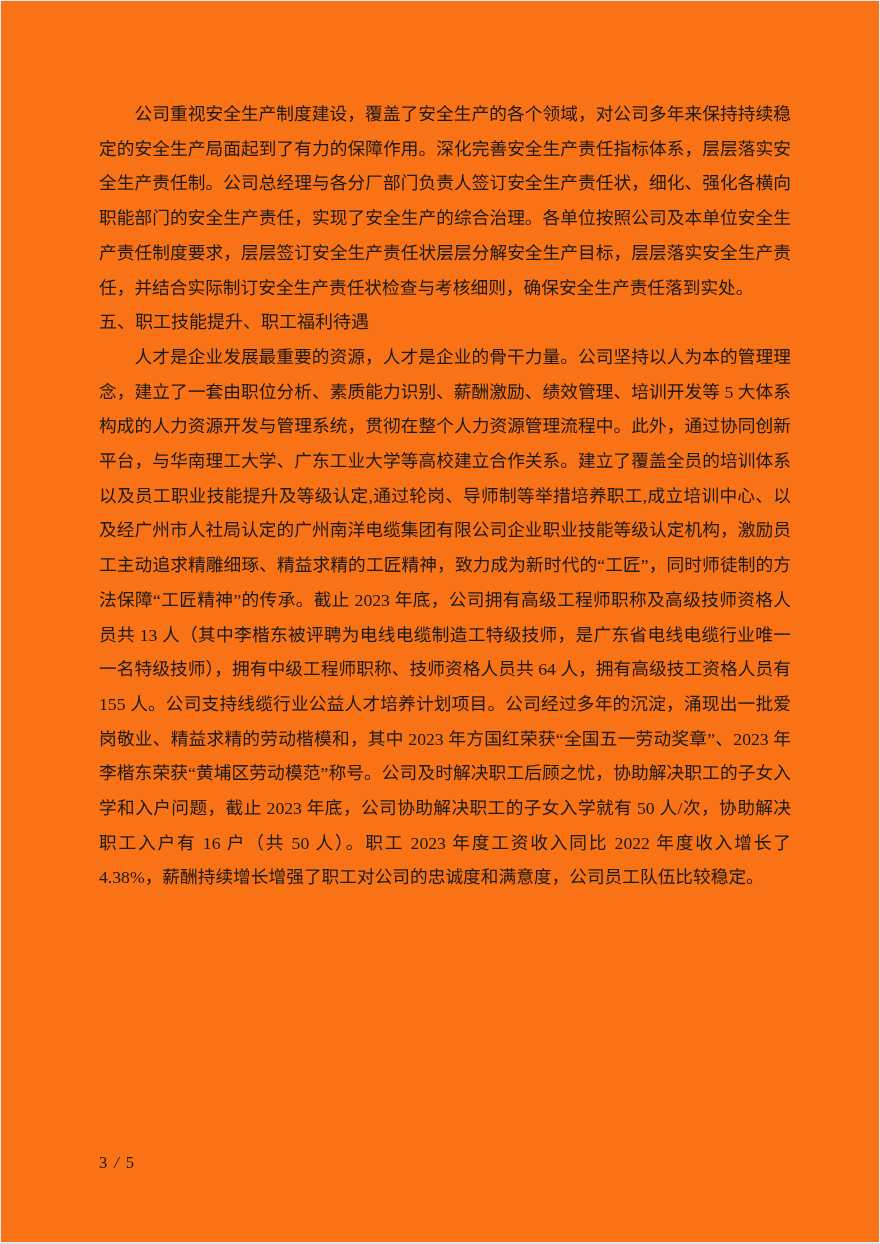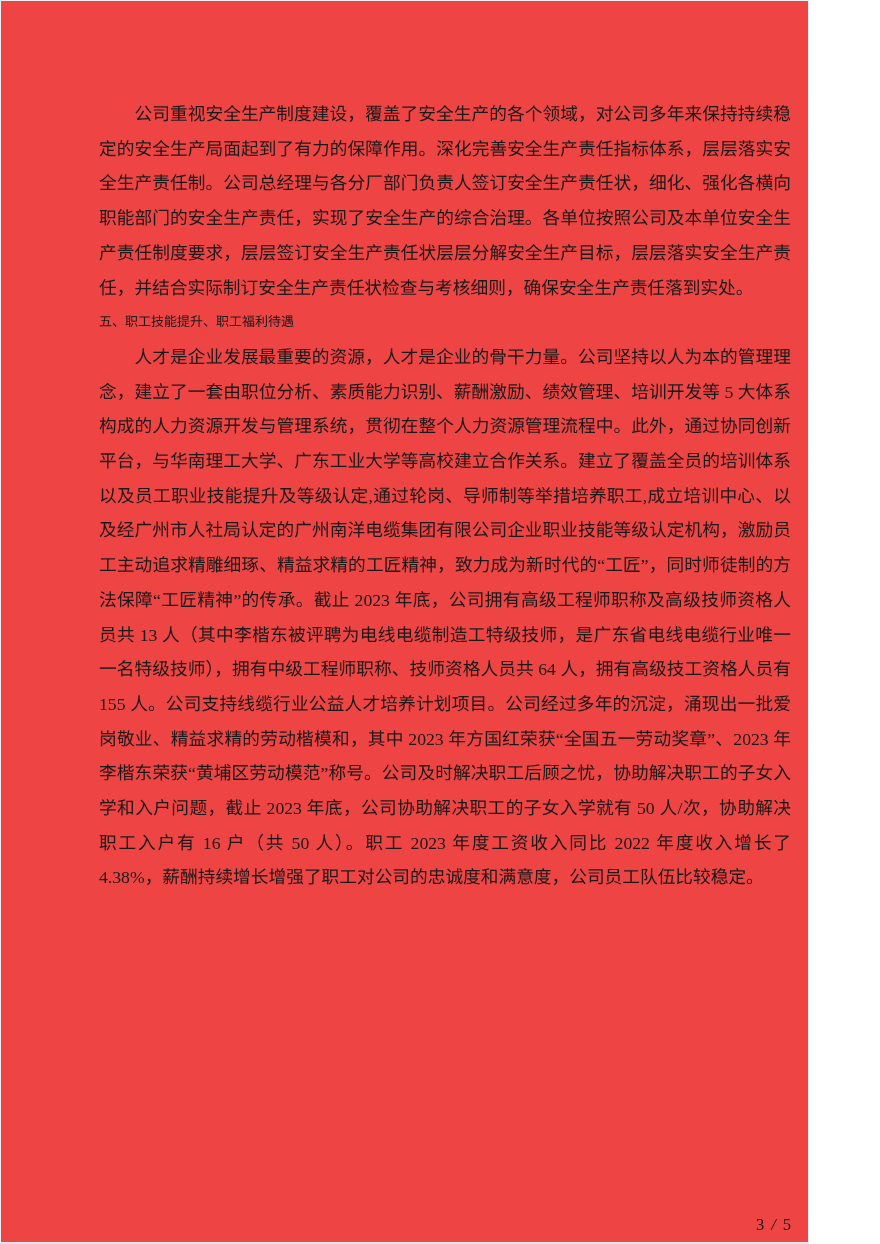--- a/index.html
+++ b/index.html
@@ -2,23 +2,23 @@
 <html lang="zh-CN"><head>
 <meta charset="utf-8">
 <style>
   html, body {
     margin: 0;
     padding: 0;
     background: #ffffff;
   }
   .page {
     position: relative;
-    width: 809px;
+    width: 880px;
     height: 1244px;
-    background: #ef4444;
+    background: #f97316;
     box-sizing: border-box;
     border: 1px solid #e9eef3;
     border-bottom: 2px solid #dfe7ee;
     overflow: hidden;
     font-family: "Liberation Serif", "DejaVu Serif", serif;
     color: #1a1a1a;
     text-decoration: underline;
   }
   .content {
     position: absolute;
@@ -32,29 +32,29 @@
     letter-spacing: 0;
   }
   .para {
     margin: 0;
     text-indent: 2em;
   }
   .heading {
     margin: 0;
     text-indent: 0;
     font-weight: normal;
-    font-size: 13px;
+    font-size: 18px;
     line-height: 34.7px;
   }
   .footer {
     position: absolute;
     left: 98px;
-    top: 1212px;
+    top: 1150px;
     width: 692px;
-    text-align: right;
+    text-align: left;
     font-size: 16.5px;
     line-height: 24px;
     color: #1a1a1a;
   }
   .footer .sep {
     margin: 0 7px;
     font-style: italic;
   }
 </style>
 </head>

